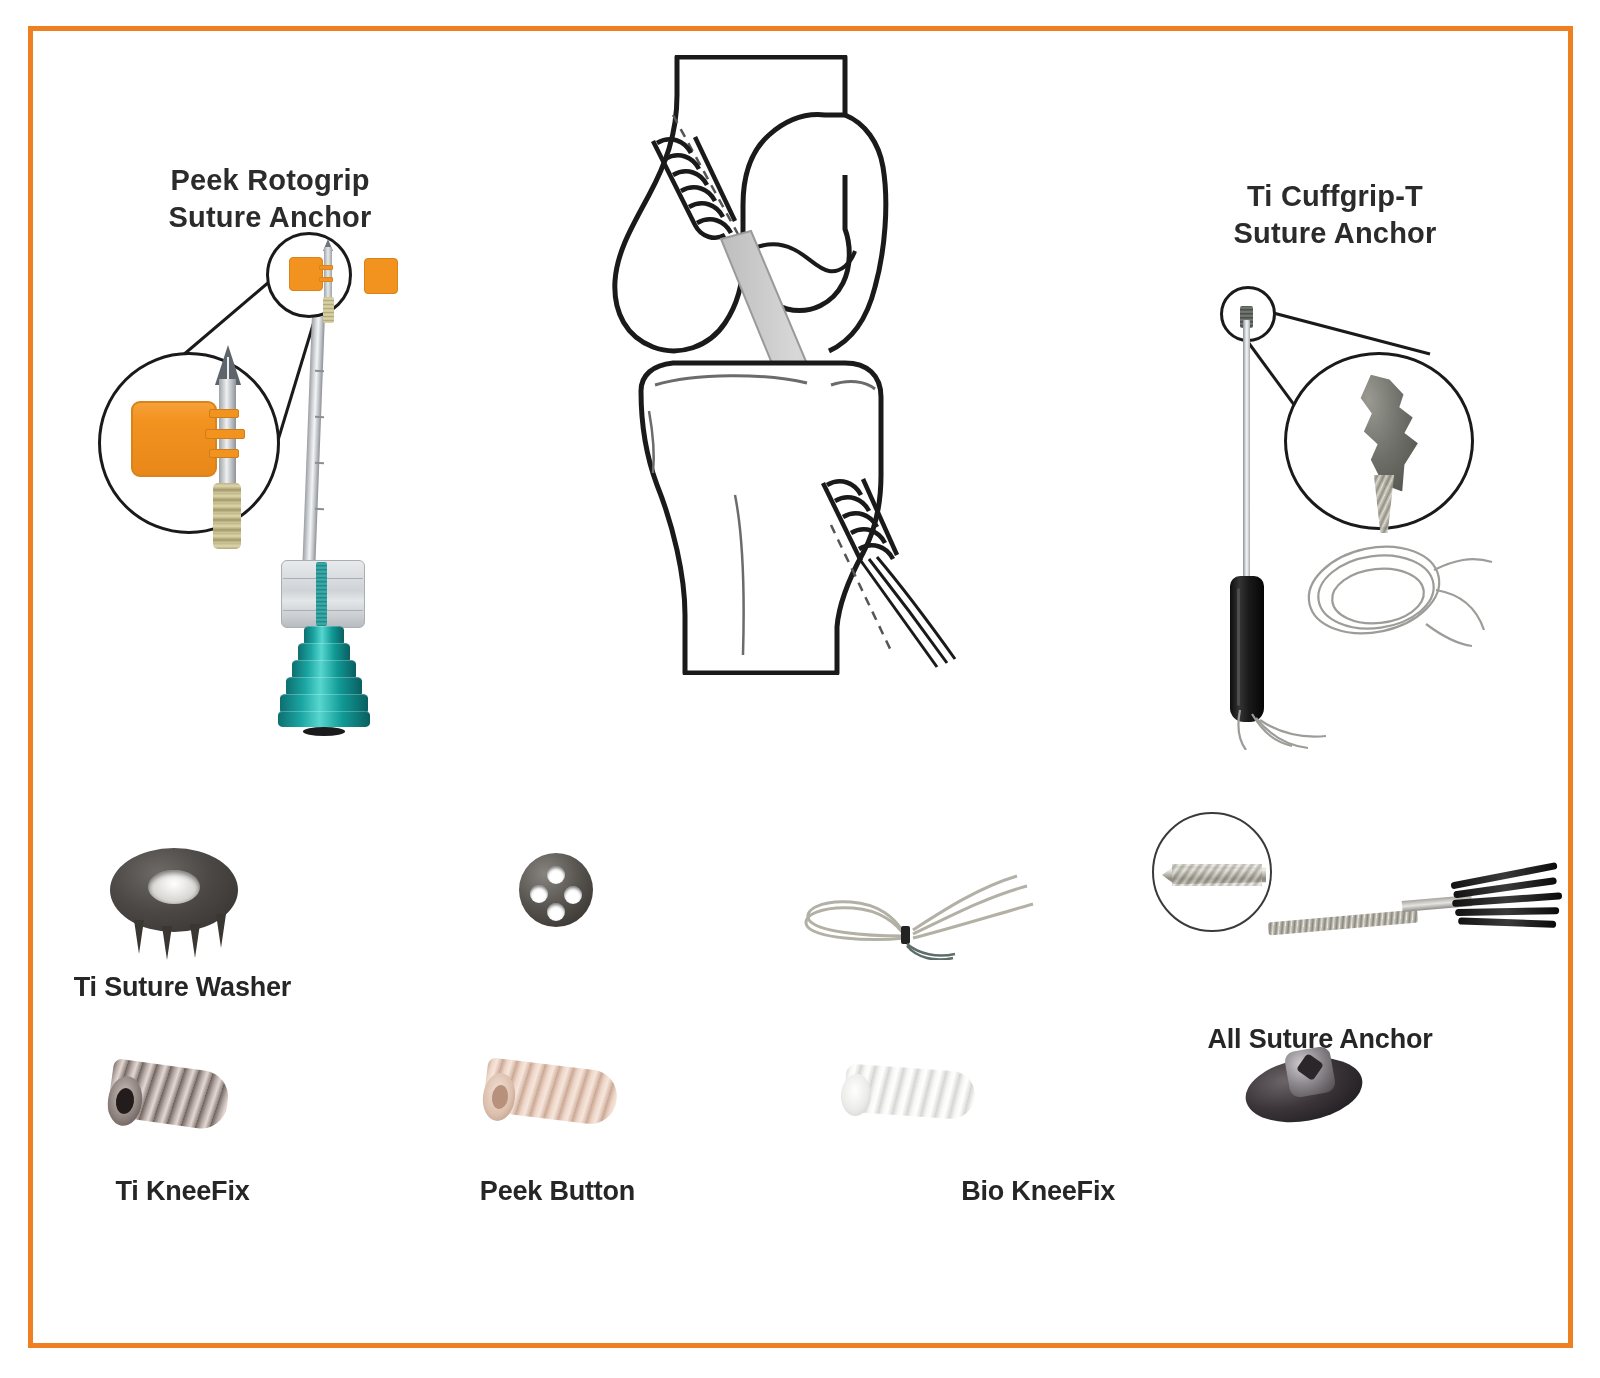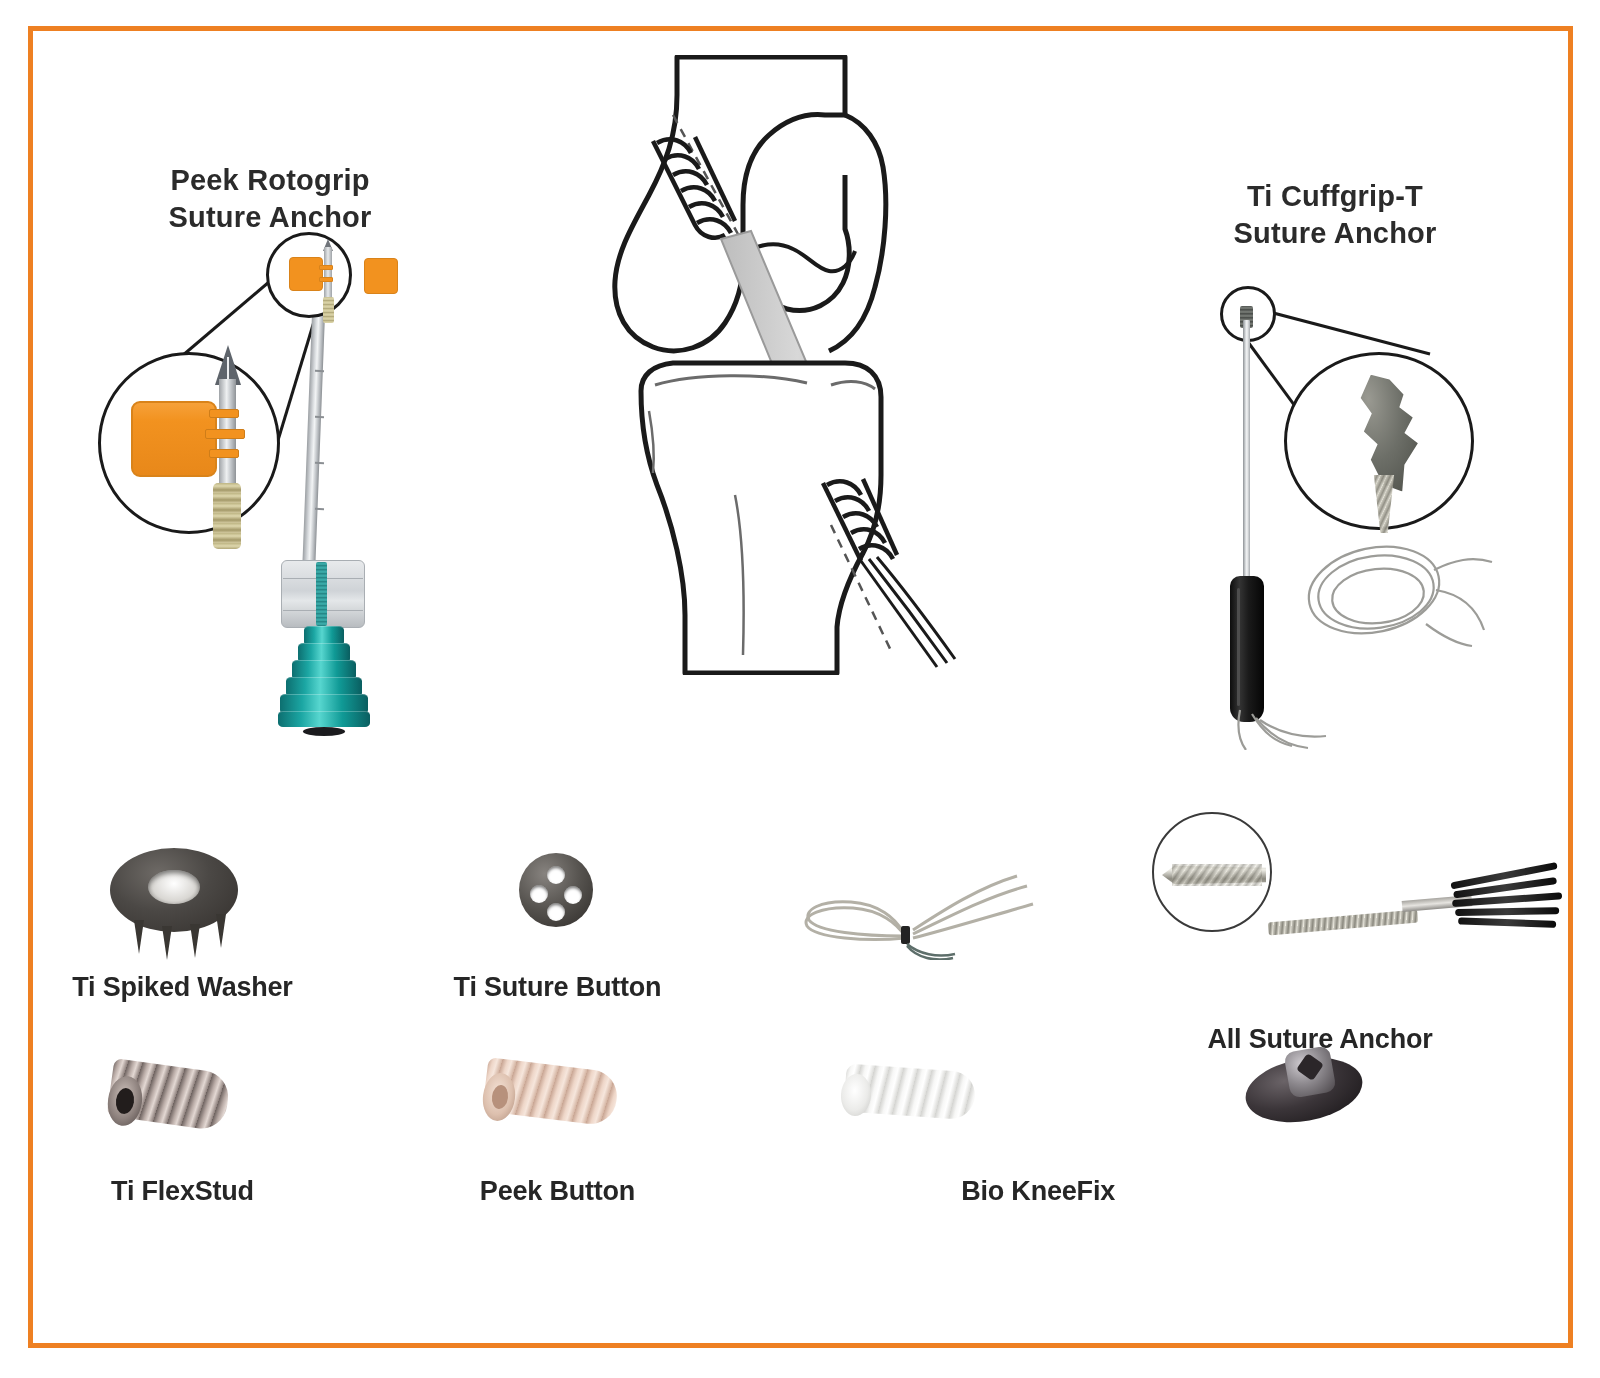--- a/index.html
+++ b/index.html
@@ -488,30 +488,29 @@
   </div>
 
   <div class="prod" style="left:110px; top:848px; width:128px; height:110px;">
     <div class="washer-body"></div>
     <div class="washer-hole"></div>
     <div class="spike" style="left:24px; top:72px;"></div>
     <div class="spike" style="left:52px; top:78px;"></div>
     <div class="spike" style="left:80px; top:76px;"></div>
     <div class="spike" style="left:106px; top:66px;"></div>
   </div>
-  <div class="plabel" style="left:0px; top:972px; width:365px;">Ti Spiked Washer</div>
+  <div class="plabel" style="left:0px; top:972px; width:365px;">Ti Suture Washer</div>
 
   <div class="prod" style="left:519px; top:853px; width:74px; height:74px;">
     <div class="btn-body"></div>
     <div class="btn-hole" style="left:28px; top:13px;"></div>
     <div class="btn-hole" style="left:11px; top:32px;"></div>
     <div class="btn-hole" style="left:45px; top:33px;"></div>
     <div class="btn-hole" style="left:28px; top:50px;"></div>
   </div>
-  <div class="plabel" style="left:370px; top:972px; width:375px;">Ti Suture Button</div>
 
   <div class="prod" id="flexhook" style="left:795px; top:840px; width:260px; height:120px;">
     <svg viewBox="0 0 260 120" width="260" height="120" xmlns="http://www.w3.org/2000/svg">
       <g fill="none" stroke="#b3b0a6" stroke-width="3">
         <path d="M108 96 C70 96 22 92 14 80 C8 70 26 60 56 62 C84 64 100 78 108 92"></path>
         <path d="M110 98 C72 102 20 98 12 86 C6 75 28 66 58 68 C86 70 102 84 110 96"></path>
         <path d="M118 90 C146 72 182 48 222 36"></path>
         <path d="M118 94 C148 80 188 58 232 46"></path>
         <path d="M118 98 C150 90 196 76 238 64"></path>
       </g>
@@ -542,21 +541,21 @@
 
   <div class="prod screw" style="left:110px; top:1058px; width:124px; height:72px;">
     <div class="screw-body" style="width:118px; height:58px; top:8px;
                 background: repeating-linear-gradient(100deg,#6d625f 0px,#b9aba6 5px,#e3d8d3 9px,#8d807c 14px);
                 transform: rotate(8deg);"></div>
     <div class="screw-head" style="left:-2px; top:18px; width:34px; height:50px;
                 background: radial-gradient(ellipse at 45% 40%,#cfc3bd 0%,#8d817d 55%,#4e4543 100%);
                 transform: rotate(8deg);"></div>
     <div class="screw-socket" style="left:6px; top:30px; width:18px; height:26px; background:#221d1c; transform: rotate(8deg);"></div>
   </div>
-  <div class="plabel" style="left:0px; top:1176px; width:365px;">Ti FlexStud</div>
+  <div class="plabel" style="left:0px; top:1176px; width:365px;">Ti KneeFix</div>
 
   <div class="prod screw" style="left:485px; top:1055px; width:140px; height:72px;">
     <div class="screw-body" style="width:132px; height:54px; top:10px;
                 background: repeating-linear-gradient(100deg,#c8a593 0px,#eed6c8 5px,#f6e6dc 9px,#d4b4a2 14px);
                 transform: rotate(7deg);"></div>
     <div class="screw-head" style="left:-2px; top:18px; width:32px; height:48px;
                 background: radial-gradient(ellipse at 45% 40%,#f4e2d6 0%,#ddc0ae 55%,#b08f7c 100%);
                 transform: rotate(7deg);"></div>
     <div class="screw-socket" style="left:7px; top:30px; width:16px; height:24px; background:#b7917c; transform: rotate(7deg);"></div>
   </div>

